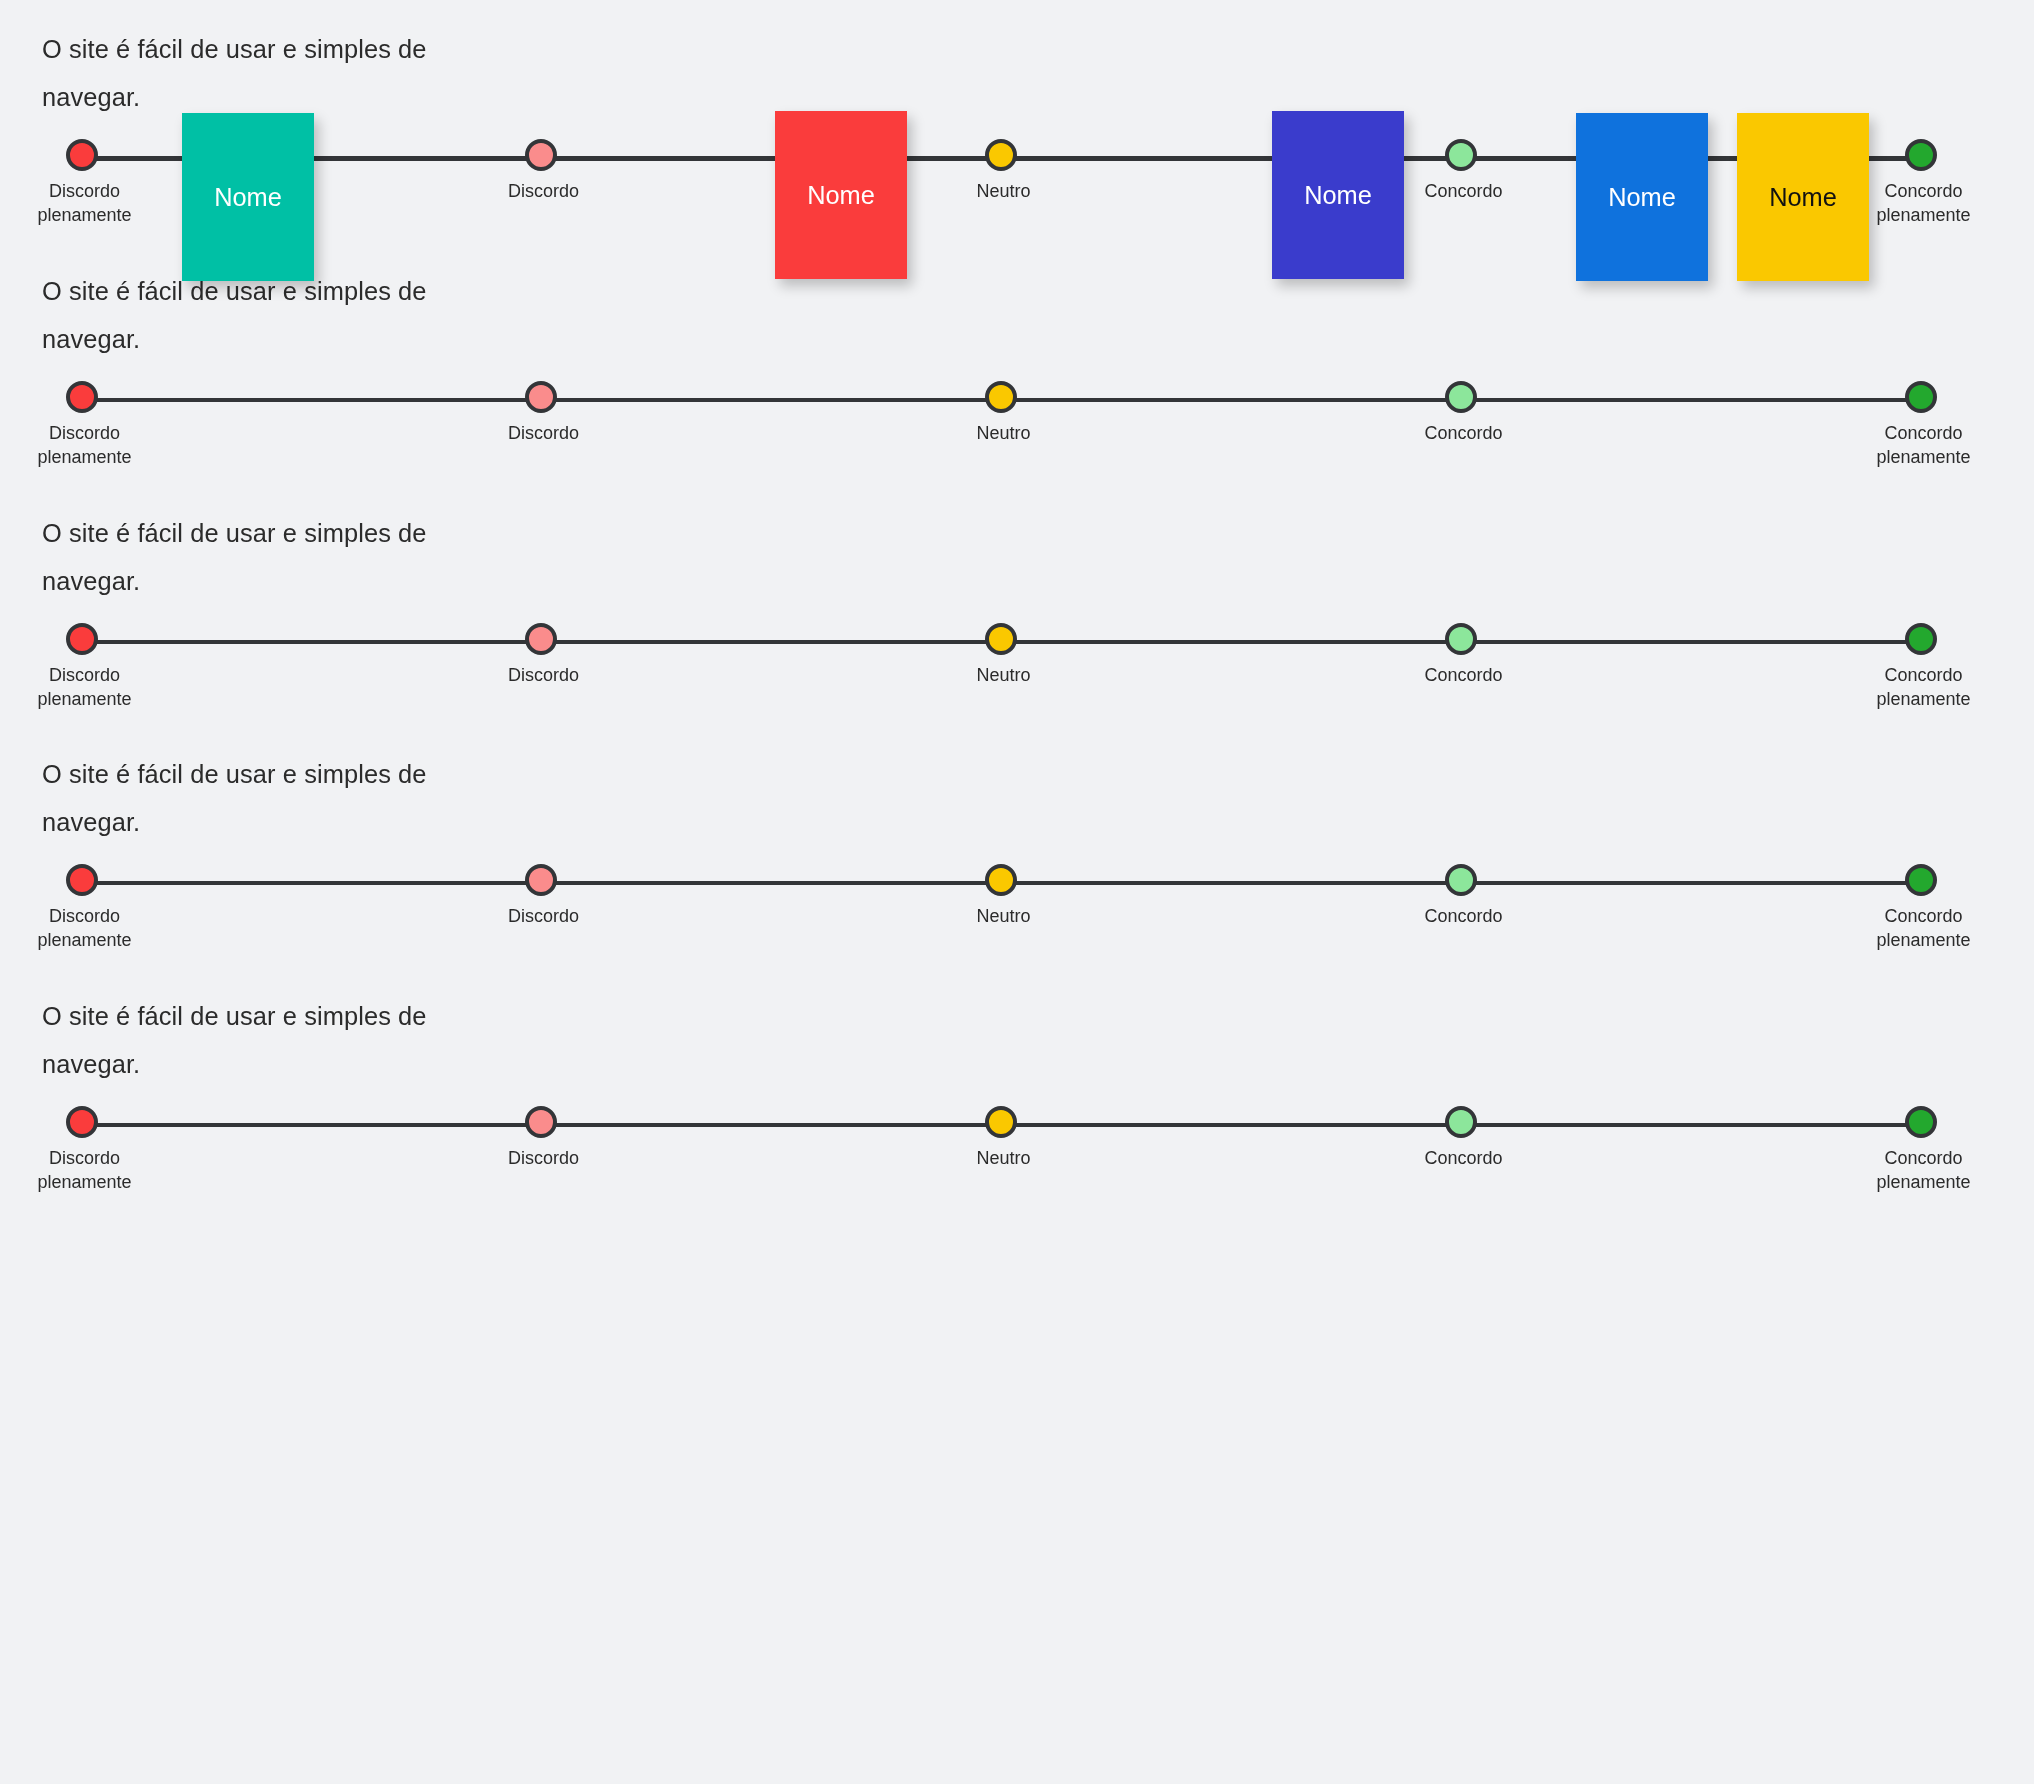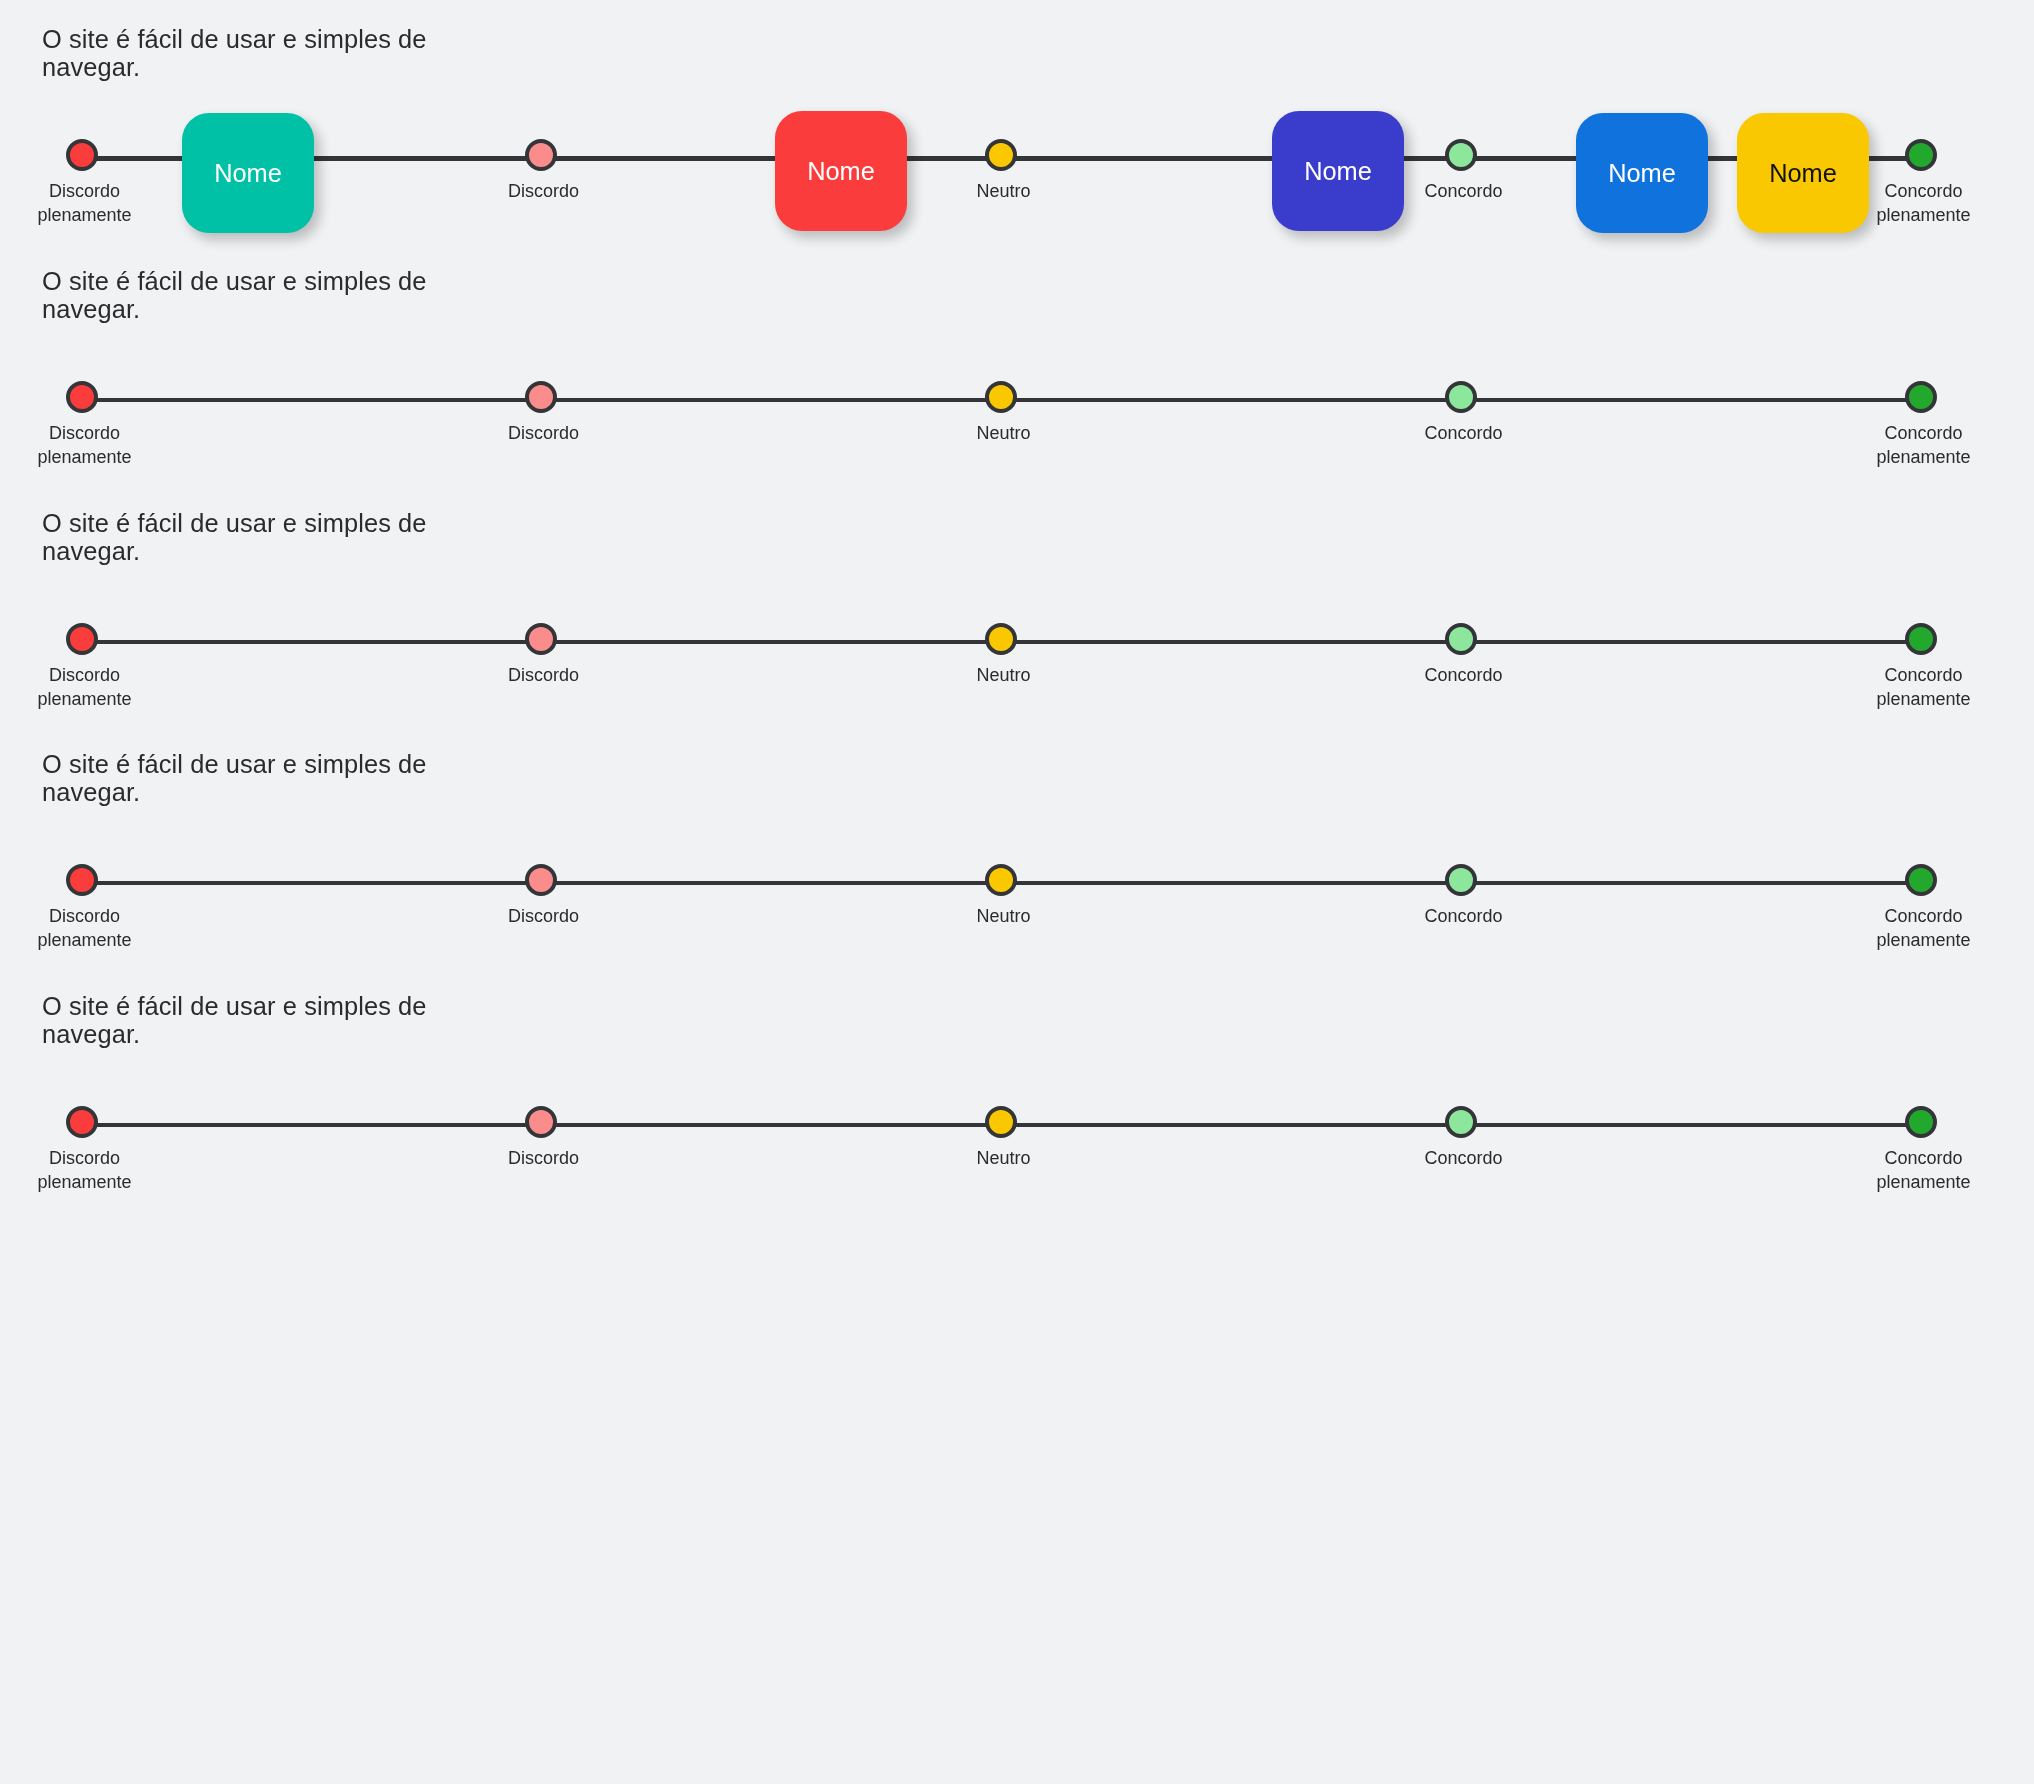--- a/index.html
+++ b/index.html
@@ -27,21 +27,21 @@
     left: 0;
     width: 2034px;
   }
 
   .row-title {
     position: absolute;
     left: 42px;
     top: 0;
     width: 525px;
     font-size: 25.4px;
-    line-height: 28px;
+    line-height: 48px;
     color: #2b2b2b;
     letter-spacing: 0.1px;
     white-space: pre-line;
   }
 
   
   .scale {
     position: absolute;
     left: 0;
     top: 98px;
@@ -86,27 +86,26 @@
     font-size: 18px;
     line-height: 24px;
     color: #2b2b2b;
     white-space: pre-line;
   }
 
   
   .card {
     position: absolute;
     width: 132px;
-    height: 120px;
+    height: 168px;
     display: flex;
     align-items: center;
     justify-content: center;
     font-size: 25.4px;
     box-shadow: 5.1px 6.8px 12px rgba(0, 0, 0, 0.22);
-    border-radius: 27px;
   }
   .card-label {
     pointer-events: none;
   }
 </style>
 </head>
 <body>
 
 <div class="board">
     <div class="likert-row" style="top: 25.4px;">

